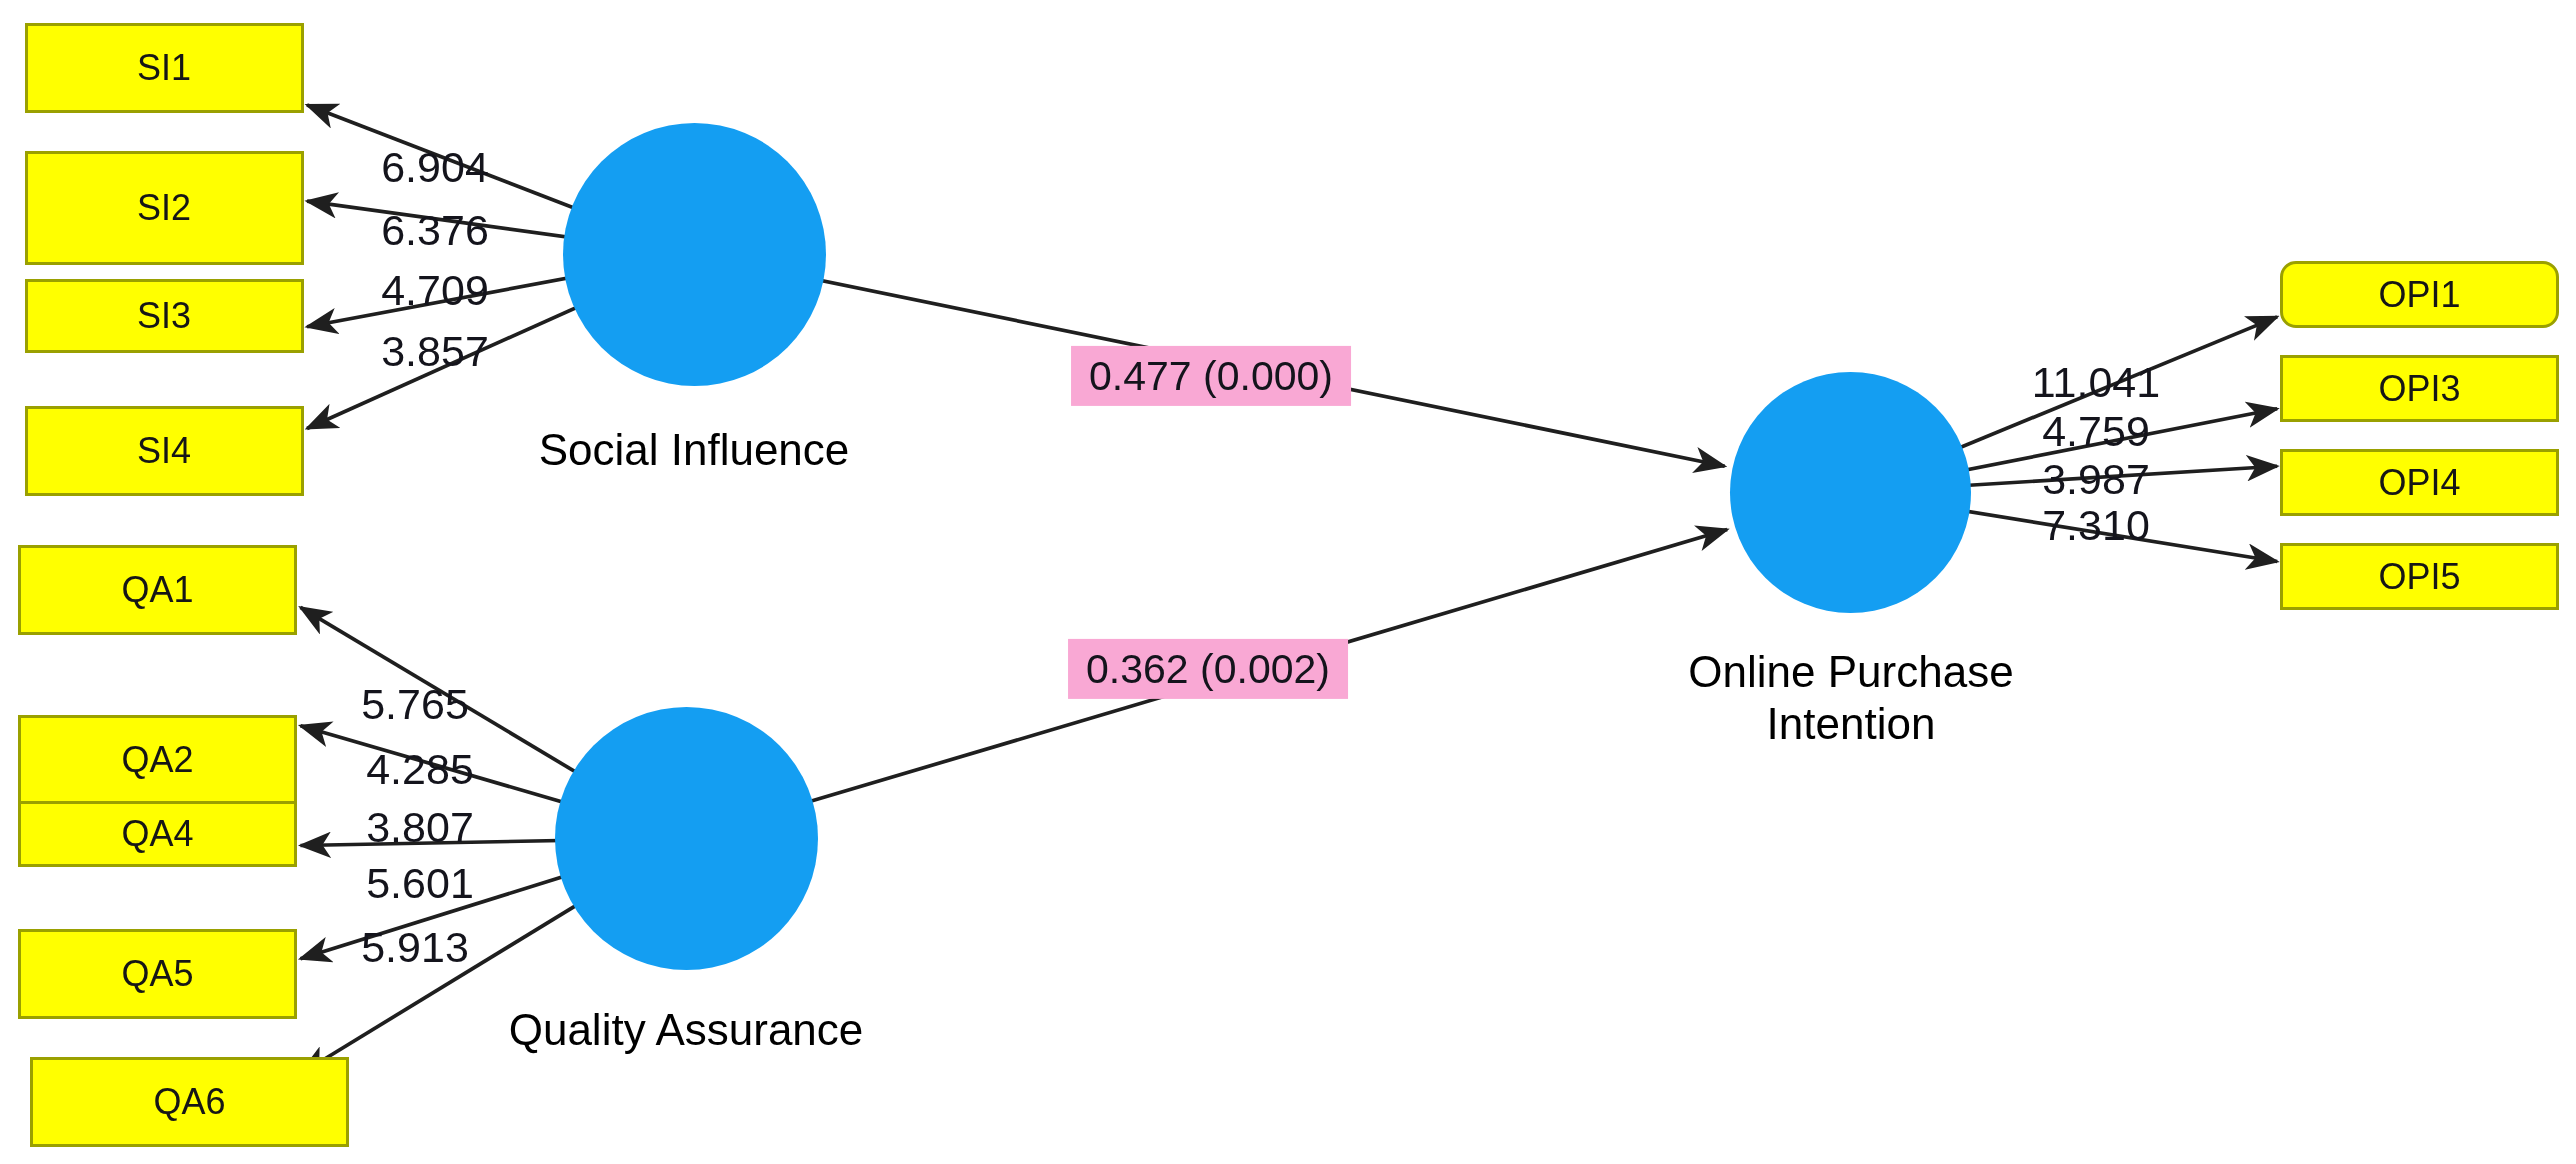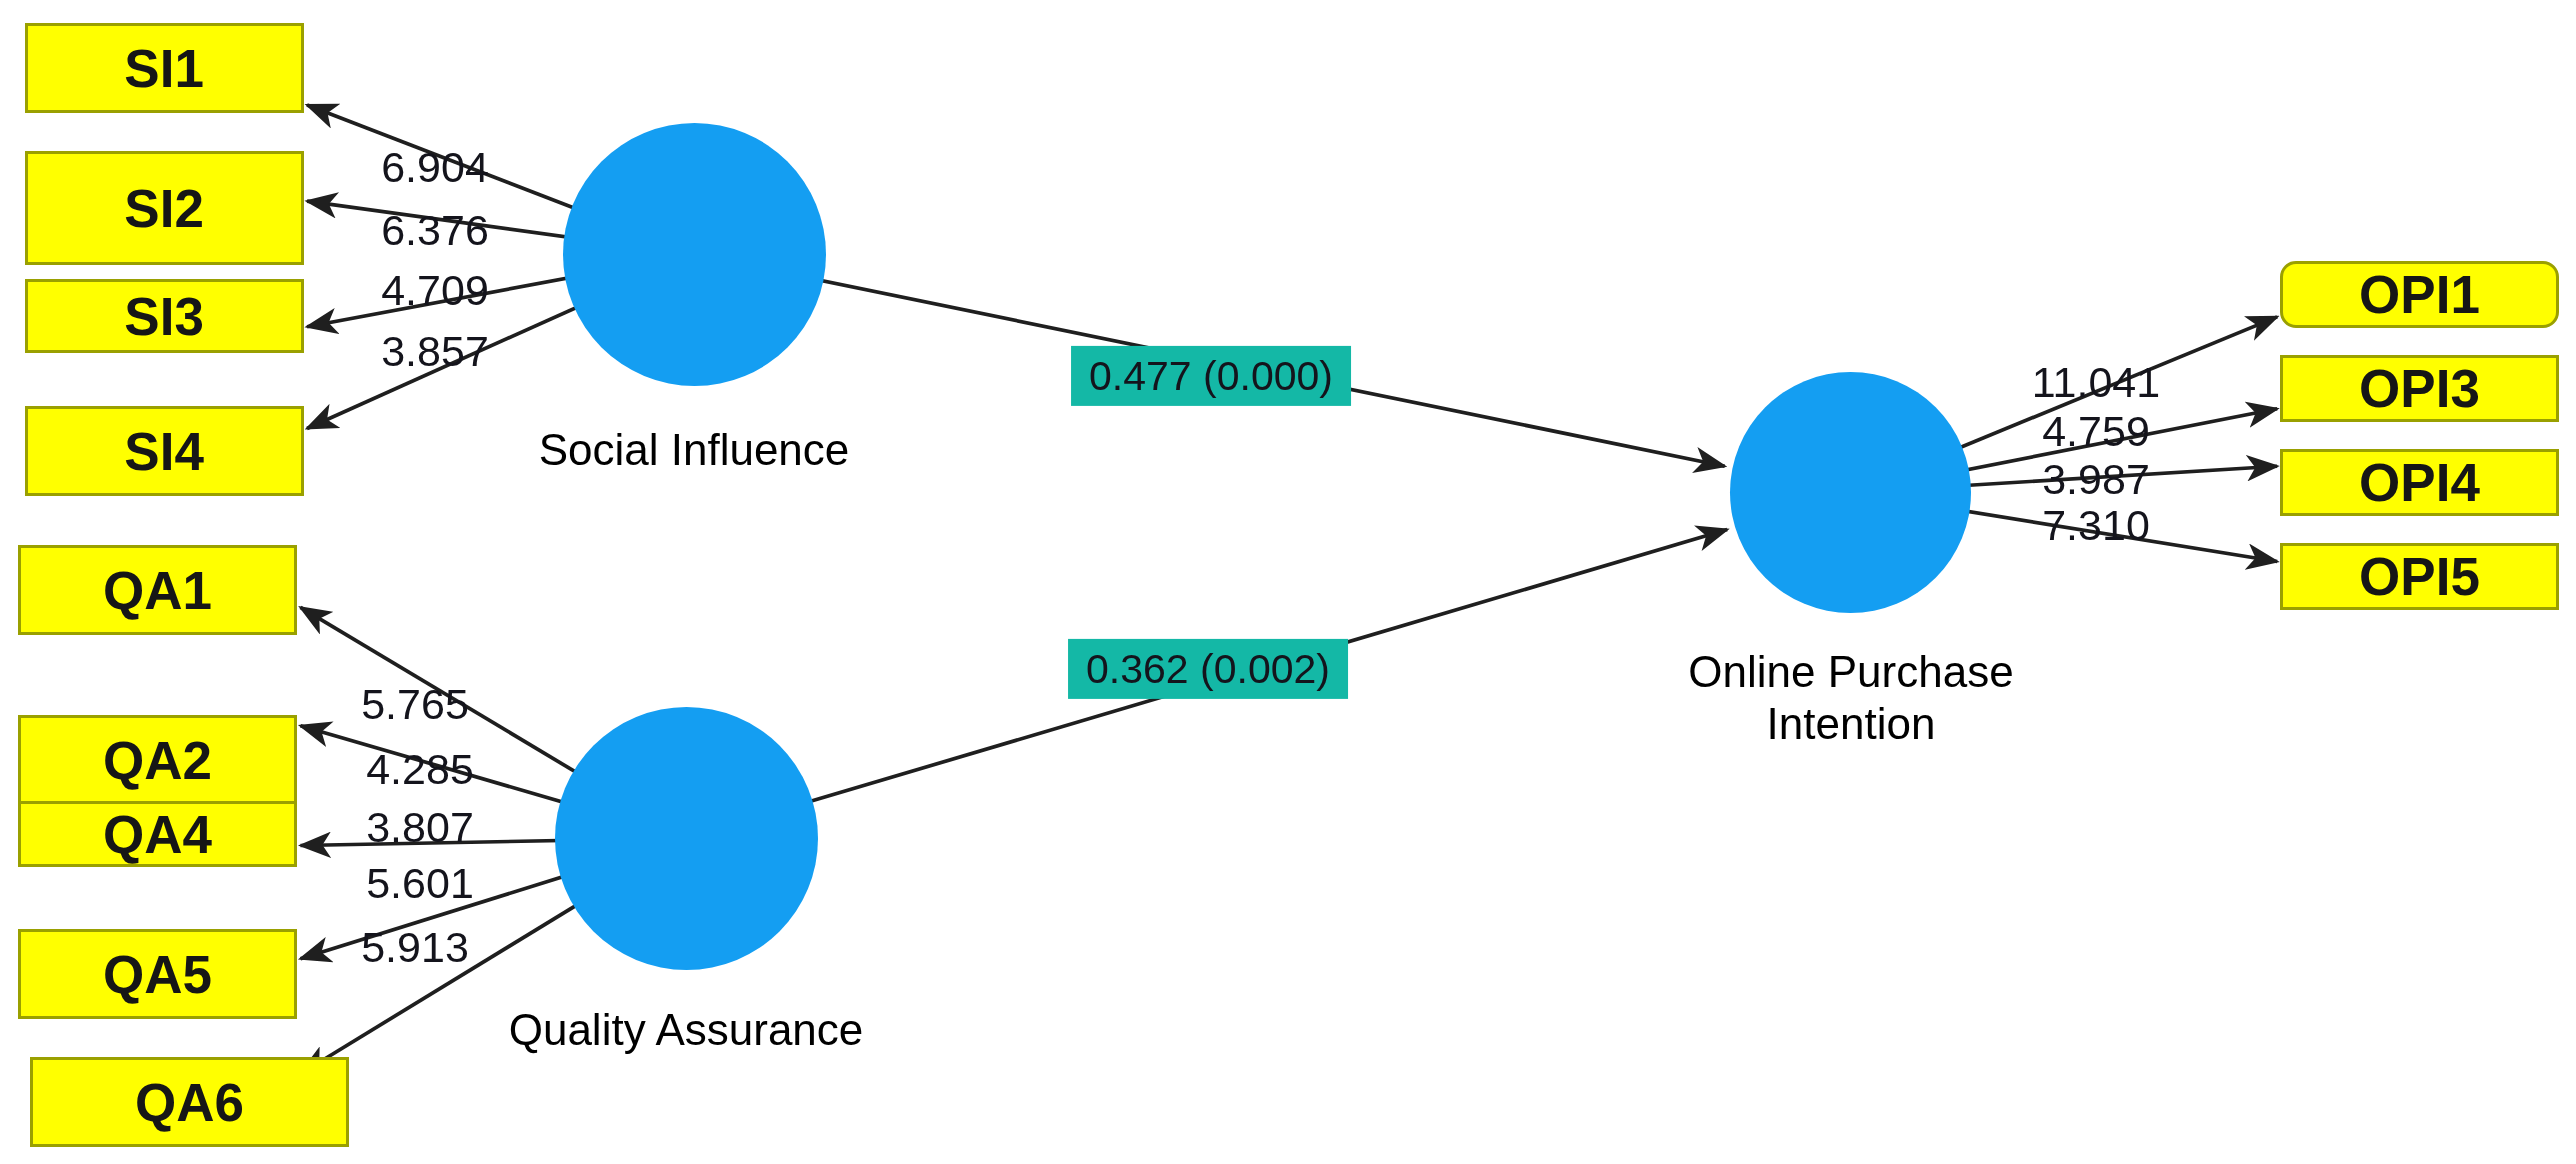--- a/index.html
+++ b/index.html
@@ -18,22 +18,22 @@
     z-index: 1;
   }
   .indicator {
     position: absolute;
     background: #FFFF00;
     border: 3.3px solid #9AA000;
     box-sizing: border-box;
     display: flex;
     align-items: center;
     justify-content: center;
-    font-size: 53px;
-    font-weight: 700;
+    font-size: 36px;
+    font-weight: 400;
     color: #161616;
     z-index: 2;
   }
   .construct {
     position: absolute;
     border-radius: 50%;
     background: #149EF2;
     z-index: 2;
   }
   .construct-label {
@@ -53,21 +53,21 @@
     font-size: 43px;
     color: #14141c;
     white-space: nowrap;
     z-index: 3;
   }
   .path-label {
     position: absolute;
     transform: translate(-50%, -50%);
     font-size: 41px;
     color: #14141c;
-    background: #14b8a6;
+    background: #f9a8d4;
     padding: 6.6px 18px;
     white-space: nowrap;
     z-index: 3;
   }
 </style>
 </head>
 <body>
 
 <div class="canvas">
 

